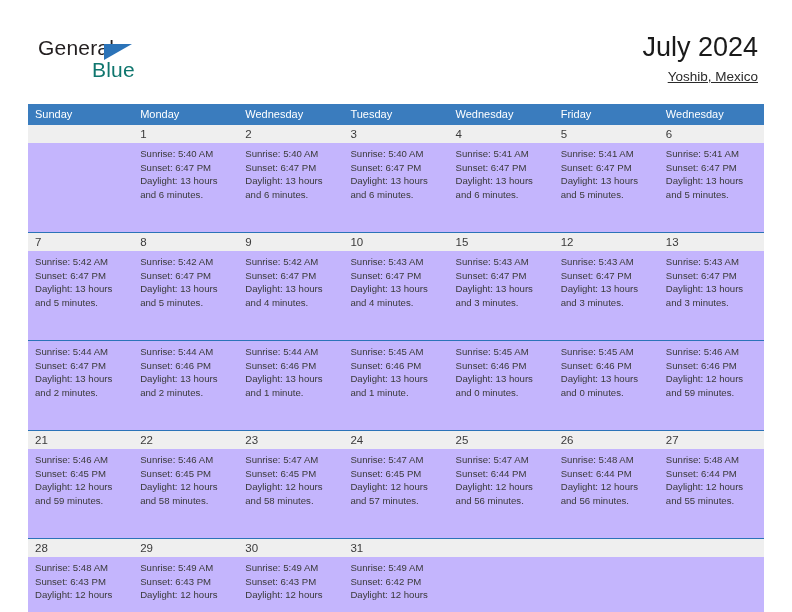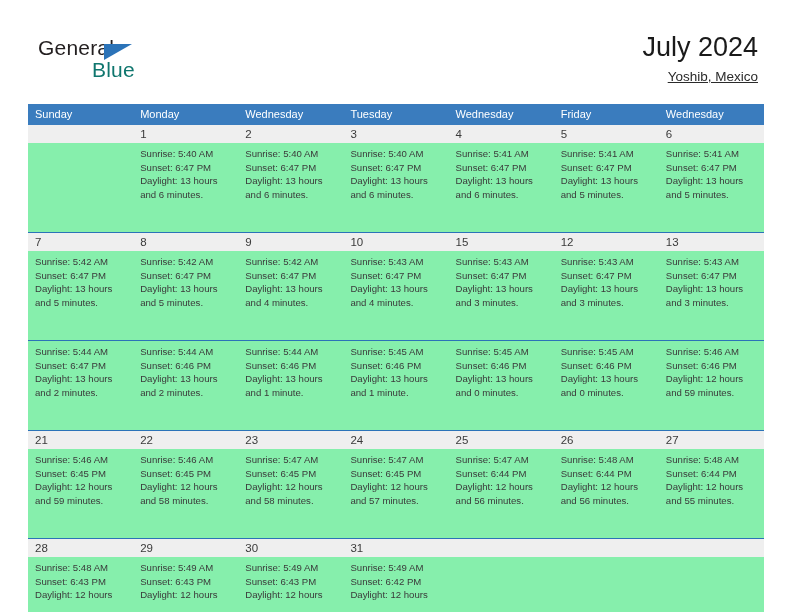--- a/index.html
+++ b/index.html
@@ -117,21 +117,21 @@
     border-top: none;
   }
   .week-inner {
     display: flex;
     width: 736px;
   }
   .cell {
     flex: 1 1 0;
     width: 105.14px;
     box-sizing: border-box;
-    background: #86efac;
+    background: #c4b5fd;
     height: 89px;
     position: relative;
     overflow: hidden;
   }
   .daynum-band {
     display: flex;
     width: 736px;
     height: 18px;
     background: #efefef;
   }

